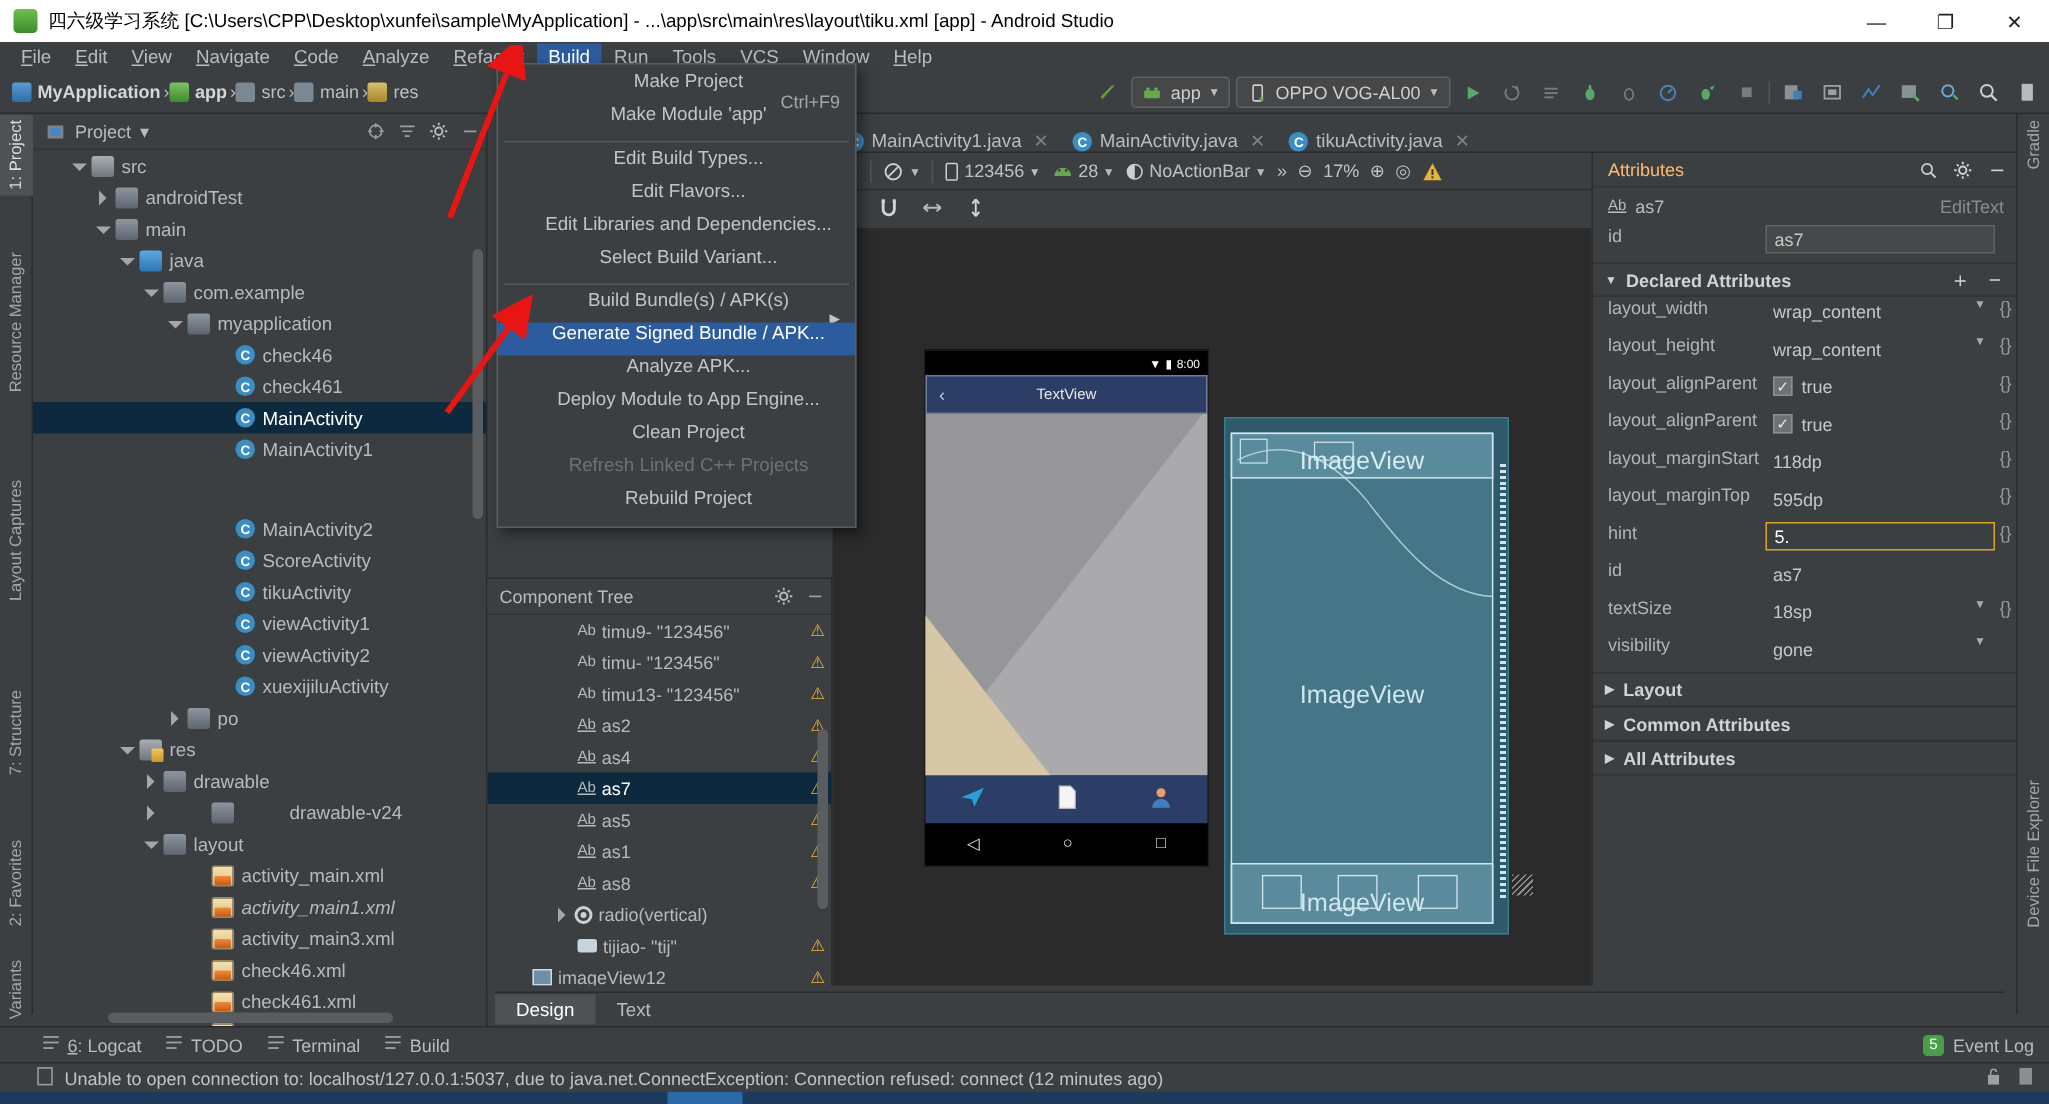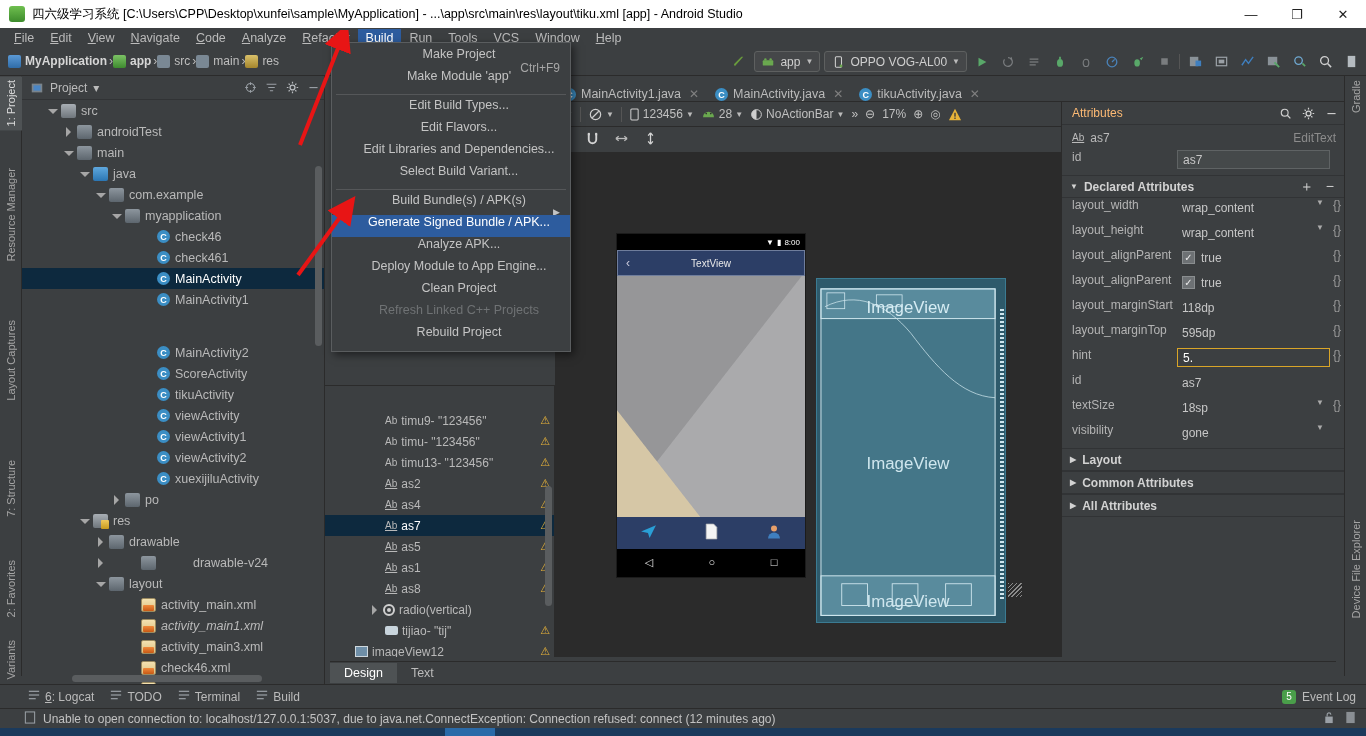--- a/index.html
+++ b/index.html
@@ -662,25 +662,20 @@
           <span>ScoreActivity</span>
         </div>
         <div class="trow" style="padding-left: 122px;">
           <span class="tw"></span>
           <span class="ticon cls"></span>
           <span>tikuActivity</span>
         </div>
         <div class="trow" style="padding-left: 122px;">
           <span class="tw"></span>
           <span class="ticon cls"></span>
-          <span>viewActivity</span>
-        </div>
-        <div class="trow" style="padding-left: 122px;">
-          <span class="tw"></span>
-          <span class="ticon cls"></span>
           <span>viewActivity1</span>
         </div>
         <div class="trow" style="padding-left: 122px;">
           <span class="tw"></span>
           <span class="ticon cls"></span>
           <span>viewActivity2</span>
         </div>
         <div class="trow" style="padding-left: 122px;">
           <span class="tw"></span>
           <span class="ticon cls"></span>
@@ -888,20 +883,36 @@
         <text x="92" y="192" fill="#cfe6ee" font-size="17" text-anchor="middle" font-family="Liberation Sans">ImageView</text>
         <text x="92" y="332" fill="#cfe6ee" font-size="17" text-anchor="middle" font-family="Liberation Sans">ImageView</text>
       </svg>
       <div class="bp-scrollbar"></div>
     </div>
 
     <div class="resize-handle"></div>
   </div>
 
   <div class="comptree">
+    <div class="panel-header">
+      <span class="ph-title">Component Tree</span>
+      <div class="ph-right">
+        <span class="ph-ico">
+          <svg width="13" height="13" viewBox="0 0 16 16">
+              <circle cx="8" cy="8" r="3" fill="none" stroke="#b9bcc0" stroke-width="1.6"></circle>
+              <path d="M8 1 V3 M8 13 V15 M1 8 H3 M13 8 H15 M3.2 3.2 L4.6 4.6 M11.4 11.4 L12.8 12.8 M12.8 3.2 L11.4 4.6 M4.6 11.4 L3.2 12.8" stroke="#b9bcc0" stroke-width="1.5"></path>
+            </svg>
+        </span>
+        <span class="ph-ico">
+          <svg width="13" height="13" viewBox="0 0 16 16">
+              <rect x="3" y="7.4" width="10" height="1.4" fill="#9aa0a6"></rect>
+            </svg>
+        </span>
+      </div>
+    </div>
     <div id="comp-rows" style="position:absolute; left:0; top:24px; right:0; bottom:0; overflow:hidden;">
         <div class="ctrow" style="padding-left: 60px;">
           <span class="ct-ab">Ab</span>
           <span>timu9- "123456"</span>
           <span class="ct-warn">⚠</span>
         </div>
         <div class="ctrow" style="padding-left: 60px;">
           <span class="ct-ab">Ab</span>
           <span>timu- "123456"</span>
           <span class="ct-warn">⚠</span>

